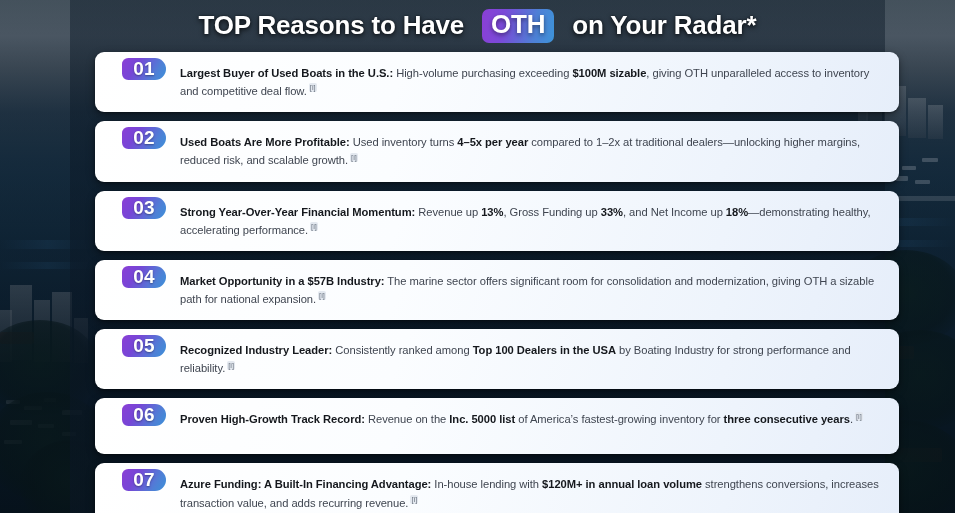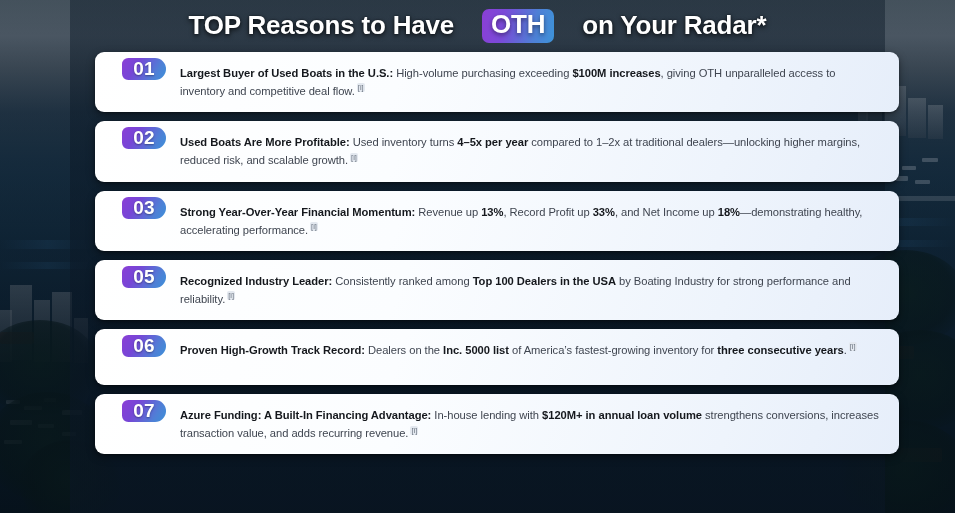--- a/index.html
+++ b/index.html
@@ -116,21 +116,21 @@
     white-space: nowrap;
     text-shadow: 0 2px 5px rgba(0,0,0,.75), 0 0 2px rgba(0,0,0,.55);
     display: flex;
     align-items: center;
     gap: 12px;
   }
 
   .title-badge {
     display: inline-block;
     padding: 2px 9px 4px 9px;
-    margin: 0 16px;
+    margin: 0 6px;
     border-radius: 7px;
     background: linear-gradient(100deg, #8b3fd6 0%, #7a4ad8 30%, #4f7fd6 72%, #3d93d8 100%);
     color: #fff;
     font-weight: bold;
     line-height: 1.05;
     text-shadow: 0 2px 4px rgba(0,0,0,.45);
   }
 
   
   .cards {
@@ -268,50 +268,56 @@
       <span class="title-badge">OTH</span>
       <span>on Your Radar*</span>
     </h1>
   </div>
 
   <div class="cards">
 
     <div class="card">
       <div class="card-num">01</div>
       <div class="card-body">
-        <p class="card-text"><span class="lead">Largest Buyer of Used Boats in the U.S.:</span><span> High-volume purchasing exceeding </span><span class="hl">$100M increases</span><span>, giving OTH unparalleled access to inventory and competitive deal flow.</span><span class="cite">[i]</span></p>
+        <p class="card-text"><span class="lead">Largest Buyer of Used Boats in the U.S.:</span><span> High-volume purchasing exceeding </span><span class="hl">$100M sizable</span><span>, giving OTH unparalleled access to inventory and competitive deal flow.</span><span class="cite">[i]</span></p>
       </div>
     </div>
 
     <div class="card">
       <div class="card-num">02</div>
       <div class="card-body">
         <p class="card-text"><span class="lead">Used Boats Are More Profitable:</span><span> Used inventory turns </span><span class="hl">4–5x per year</span><span> compared to 1–2x at traditional dealers—unlocking higher margins, reduced risk, and scalable growth.</span><span class="cite">[i]</span></p>
       </div>
     </div>
 
     <div class="card">
       <div class="card-num">03</div>
       <div class="card-body">
-        <p class="card-text"><span class="lead">Strong Year-Over-Year Financial Momentum:</span><span> Revenue up </span><span class="hl">13%</span><span>, Record Profit up </span><span class="hl">33%</span><span>, and Net Income up </span><span class="hl">18%</span><span>—demonstrating healthy, accelerating performance.</span><span class="cite">[i]</span></p>
-      </div>
-    </div>
-
+        <p class="card-text"><span class="lead">Strong Year-Over-Year Financial Momentum:</span><span> Revenue up </span><span class="hl">13%</span><span>, Gross Funding up </span><span class="hl">33%</span><span>, and Net Income up </span><span class="hl">18%</span><span>—demonstrating healthy, accelerating performance.</span><span class="cite">[i]</span></p>
+      </div>
+    </div>
+
+    <div class="card">
+      <div class="card-num">04</div>
+      <div class="card-body">
+        <p class="card-text"><span class="lead">Market Opportunity in a $57B Industry:</span><span> The marine sector offers significant room for consolidation and modernization, giving OTH a sizable path for national expansion.</span><span class="cite">[i]</span></p>
+      </div>
+    </div>
 
     <div class="card">
       <div class="card-num">05</div>
       <div class="card-body">
         <p class="card-text"><span class="lead">Recognized Industry Leader:</span><span> Consistently ranked among </span><span class="hl">Top 100 Dealers in the USA</span><span> by Boating Industry for strong performance and reliability.</span><span class="cite">[i]</span></p>
       </div>
     </div>
 
     <div class="card">
       <div class="card-num">06</div>
       <div class="card-body">
-        <p class="card-text"><span class="lead">Proven High-Growth Track Record:</span><span> Dealers on the </span><span class="hl">Inc. 5000 list</span><span> of America’s fastest-growing inventory for </span><span class="hl">three consecutive years</span><span>.</span><span class="cite">[i]</span></p>
+        <p class="card-text"><span class="lead">Proven High-Growth Track Record:</span><span> Revenue on the </span><span class="hl">Inc. 5000 list</span><span> of America’s fastest-growing inventory for </span><span class="hl">three consecutive years</span><span>.</span><span class="cite">[i]</span></p>
       </div>
     </div>
 
     <div class="card">
       <div class="card-num">07</div>
       <div class="card-body">
         <p class="card-text"><span class="lead">Azure Funding: A Built-In Financing Advantage:</span><span> In-house lending with </span><span class="hl">$120M+ in annual loan volume</span><span> strengthens conversions, increases transaction value, and adds recurring revenue.</span><span class="cite">[i]</span></p>
       </div>
     </div>
 

